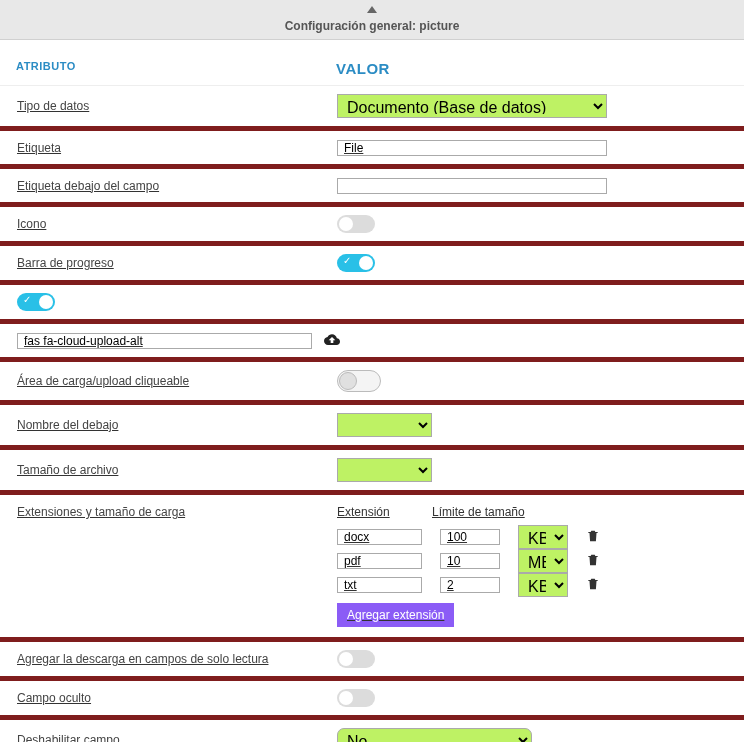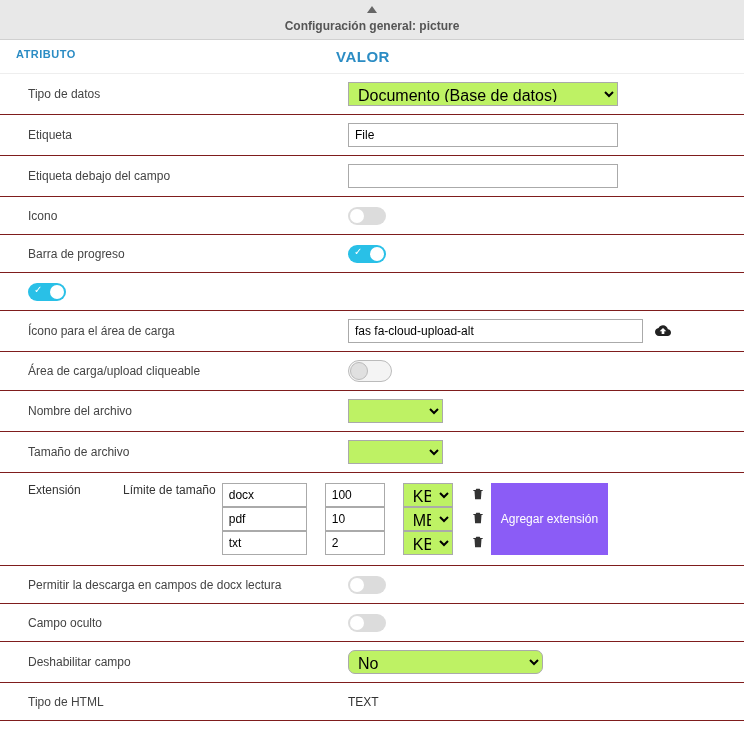--- a/index.html
+++ b/index.html
@@ -1,45 +1,45 @@
 <!DOCTYPE html>
 <html><head>
 <meta charset="utf-8">
 <style>
 * { box-sizing: border-box; margin: 0; padding: 0; }
 body { font-family: Arial, sans-serif; font-size: 12px; color: #333; background: #fff; width: 744px; }
 .panel-header { background: #e8e8e8; padding: 6px 10px; border-bottom: 1px solid #d0d0d0; display: flex; align-items: center; gap: 6px; flex-direction: column; }
 .panel-header .title { font-weight: bold; color: #555; }
 .collapse-icon { width: 0; height: 0; border-left: 5px solid transparent; border-right: 5px solid transparent; border-bottom: 7px solid #666; display: inline-block; }
-.table-header { display: flex; padding: 8px 16px 8px; border-bottom: 1px solid #eee; }
+.table-header { display: flex; padding: 20px 16px 8px; border-bottom: 1px solid #eee; }
 .table-header .col1 { width: 320px; color: #2b8cc4; font-size: 11px; font-weight: 600; letter-spacing: 0.5px; }
 .table-header .col2 { color: #2b8cc4; font-size: 15px; font-weight: 600; letter-spacing: 0.5px; }
-.row { display: flex; align-items: center; padding: 8px 28px; border-bottom: 1px solid #7f1d1d; min-height: 38px; }
+.row { display: flex; align-items: center; padding: 8px 17px; border-bottom: 5px solid #7f1d1d; min-height: 38px; text-decoration: underline; }
 .row .label { width: 320px; color: #444; }
 .row .value { flex: 1; display: flex; align-items: center; gap: 6px; }
 select { border: 1px solid #aaa; padding: 3px 5px; font-size: 16px; background: #bef264; height: 24px; }
 select.wide { width: 270px; }
 select.short { width: 95px; }
 select.mid { width: 195px; border-radius: 7px; }
-input[type=text] { border: 1px solid #aaa; padding: 4px 6px; font-size: 12px; height: 24px; }
+input[type=text] { border: 1px solid #aaa; padding: 4px 6px; font-size: 12px; height: 16px; }
 input.wide { width: 270px; }
 input.wider { width: 295px; }
 input.ext { width: 85px; }
 input.num { width: 60px; }
 select.unit { width: 50px; }
 .toggle { width: 38px; height: 18px; border-radius: 10px; position: relative; cursor: pointer; }
 .toggle.off { background: #dcdcdc; }
 .toggle.on { background: #29c0e7; }
 .toggle .knob { width: 14px; height: 14px; background: #fff; border-radius: 50%; position: absolute; top: 2px; }
 .toggle.off .knob { left: 2px; }
 .toggle.on .knob { right: 2px; }
 .toggle.on .check { position: absolute; left: 6px; top: 1px; color: #fff; font-size: 10px; }
 .toggle-big { width: 44px; height: 22px; border-radius: 12px; border: 1px solid #bbb; background: #f4f4f4; position: relative; cursor: pointer; }
 .toggle-big .knob { width: 18px; height: 18px; background: #e0e0e0; border: 1px solid #bbb; border-radius: 50%; position: absolute; top: 1px; left: 1px; }
-.ext-block { display: flex; flex-direction: row; gap: 6px; }
+.ext-block { display: flex; flex-direction: column; gap: 6px; }
 .ext-headers { display: flex; gap: 10px; font-size: 12px; color: #333; }
 .ext-headers .h1 { width: 85px; }
 .ext-row { display: flex; gap: 18px; align-items: center; }
 .trash-icon { cursor: pointer; }
 .btn-add { background: #8b5cf6; color: #fff; border: none; padding: 5px 10px; font-size: 12px; cursor: pointer; width: fit-content; }
 .cloud-icon { margin-left: 6px; }
 .static-val { color: #333; }
 </style>
 </head>
 <body>
@@ -99,55 +99,55 @@
 <div class="row">
   <div class="value">
     <div class="toggle on">
         <span class="check">✓</span>
         <div class="knob"></div>
       </div>
   </div>
 </div>
 
 <div class="row">
-  <div class="label">Ícono para el área de carga</div>
   <div class="value">
     <input type="text" class="wider" value="fas fa-cloud-upload-alt" style="">
     <span class="cloud-icon">
       <svg width="16" height="14" viewBox="0 0 24 18">
           <path fill="#222" d="M19.35 8.04C18.67 4.59 15.64 2 12 2 9.11 2 6.6 3.64 5.35 6.04 2.34 6.36 0 8.91 0 12c0 3.31 2.69 6 6 6h13c2.76 0 5-2.24 5-5 0-2.64-2.05-4.78-4.65-4.96zM14 11v4h-4v-4H7l5-5 5 5h-3z"></path>
         </svg>
     </span>
   </div>
 </div>
 
 <div class="row">
   <div class="label">Área de carga/upload cliqueable</div>
   <div class="value">
     <div class="toggle-big">
         <div class="knob"></div>
       </div>
   </div>
 </div>
 
 <div class="row">
-  <div class="label">Nombre del archivo</div>
+  <div class="label">Nombre del debajo</div>
   <div class="value">
     <select class="short"><option></option></select>
   </div>
 </div>
 
 <div class="row">
   <div class="label">Tamaño de archivo</div>
   <div class="value">
     <select class="short"><option></option></select>
   </div>
 </div>
 
 <div class="row" style="align-items:flex-start; padding-top:10px; padding-bottom:10px;">
+  <div class="label">Extensiones y tamaño de carga</div>
   <div class="value">
     <div class="ext-block">
       <div class="ext-headers">
         <div class="h1">Extensión</div>
         <div>Límite de tamaño</div>
       </div>
       <div id="ext-rows">
           <div class="ext-row">
             <input type="text" class="ext" value="docx" style="">
             <input type="text" class="num" value="100" style="">
@@ -172,21 +172,21 @@
                 <path fill="#333" d="M6 7h12l-1 14H7L6 7zm3-4h6l1 2H8l1-2zM4 5h16v2H4z"></path>
               </svg></span>
           </div>
         </div>
       <button class="btn-add">Agregar extensión</button>
     </div>
   </div>
 </div>
 
 <div class="row">
-  <div class="label">Permitir la descarga en campos de docx lectura</div>
+  <div class="label">Agregar la descarga en campos de solo lectura</div>
   <div class="value">
     <div class="toggle off">
         <div class="knob"></div>
       </div>
   </div>
 </div>
 
 <div class="row">
   <div class="label">Campo oculto</div>
   <div class="value">

